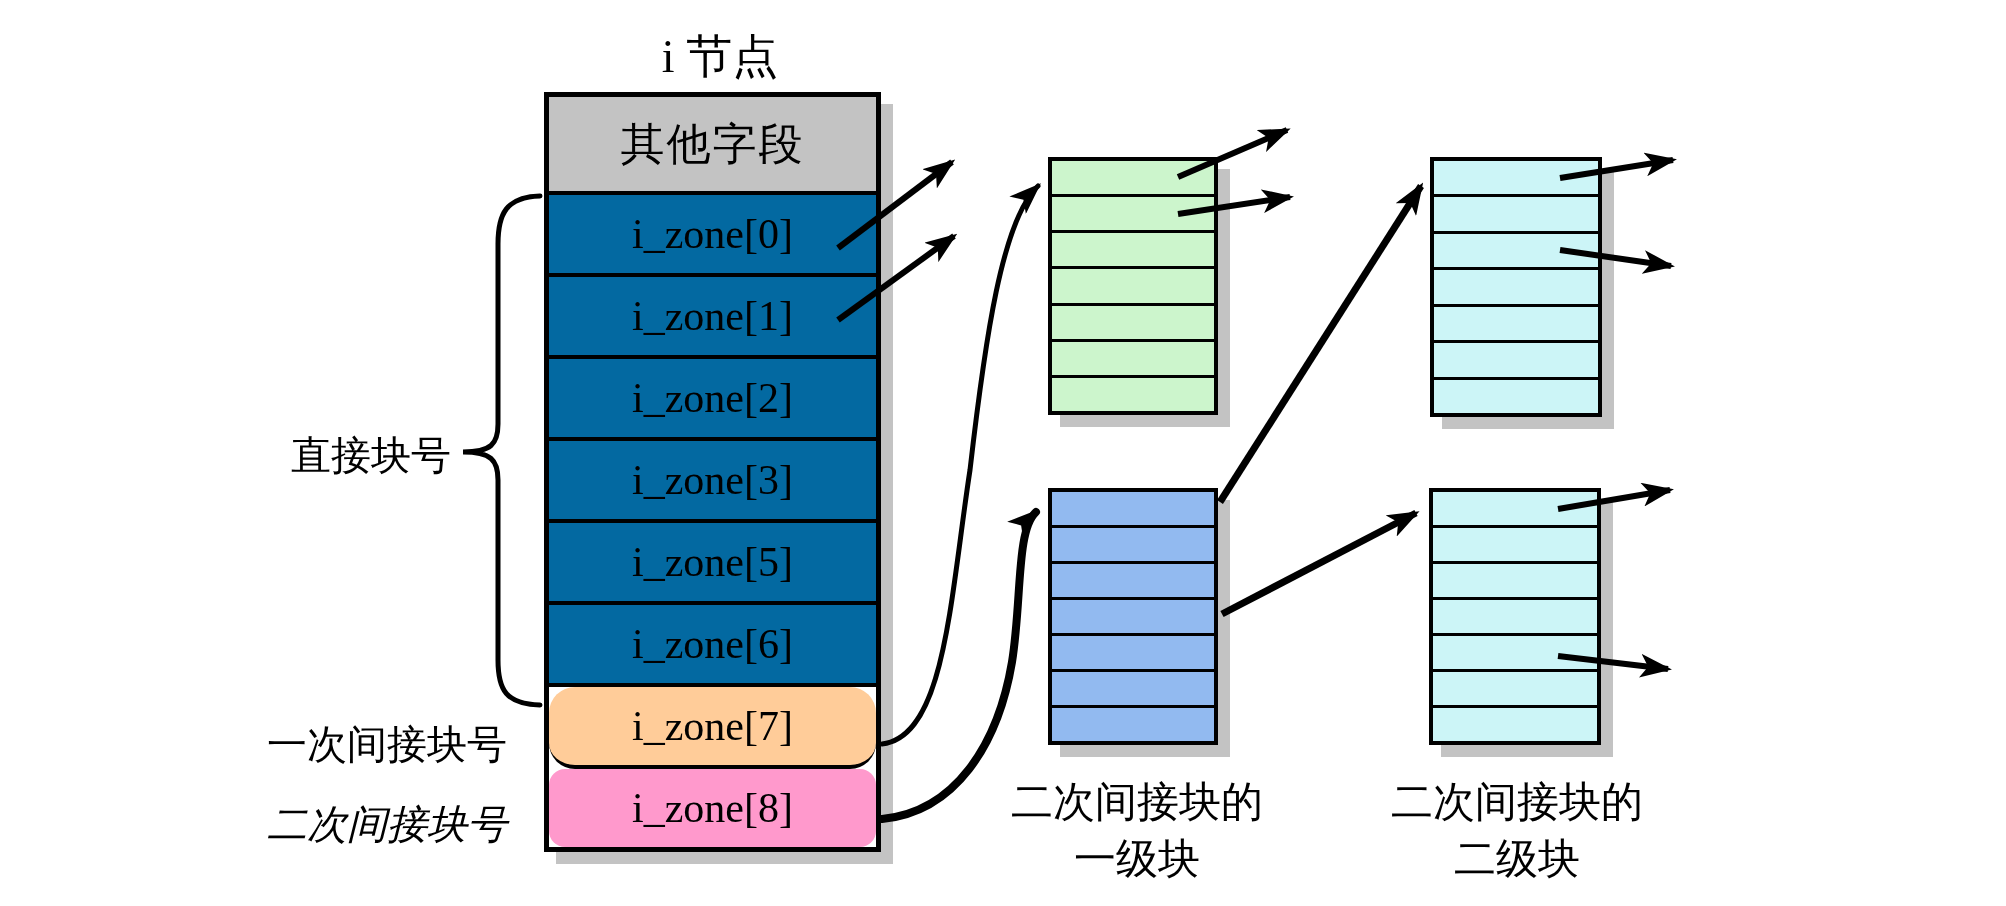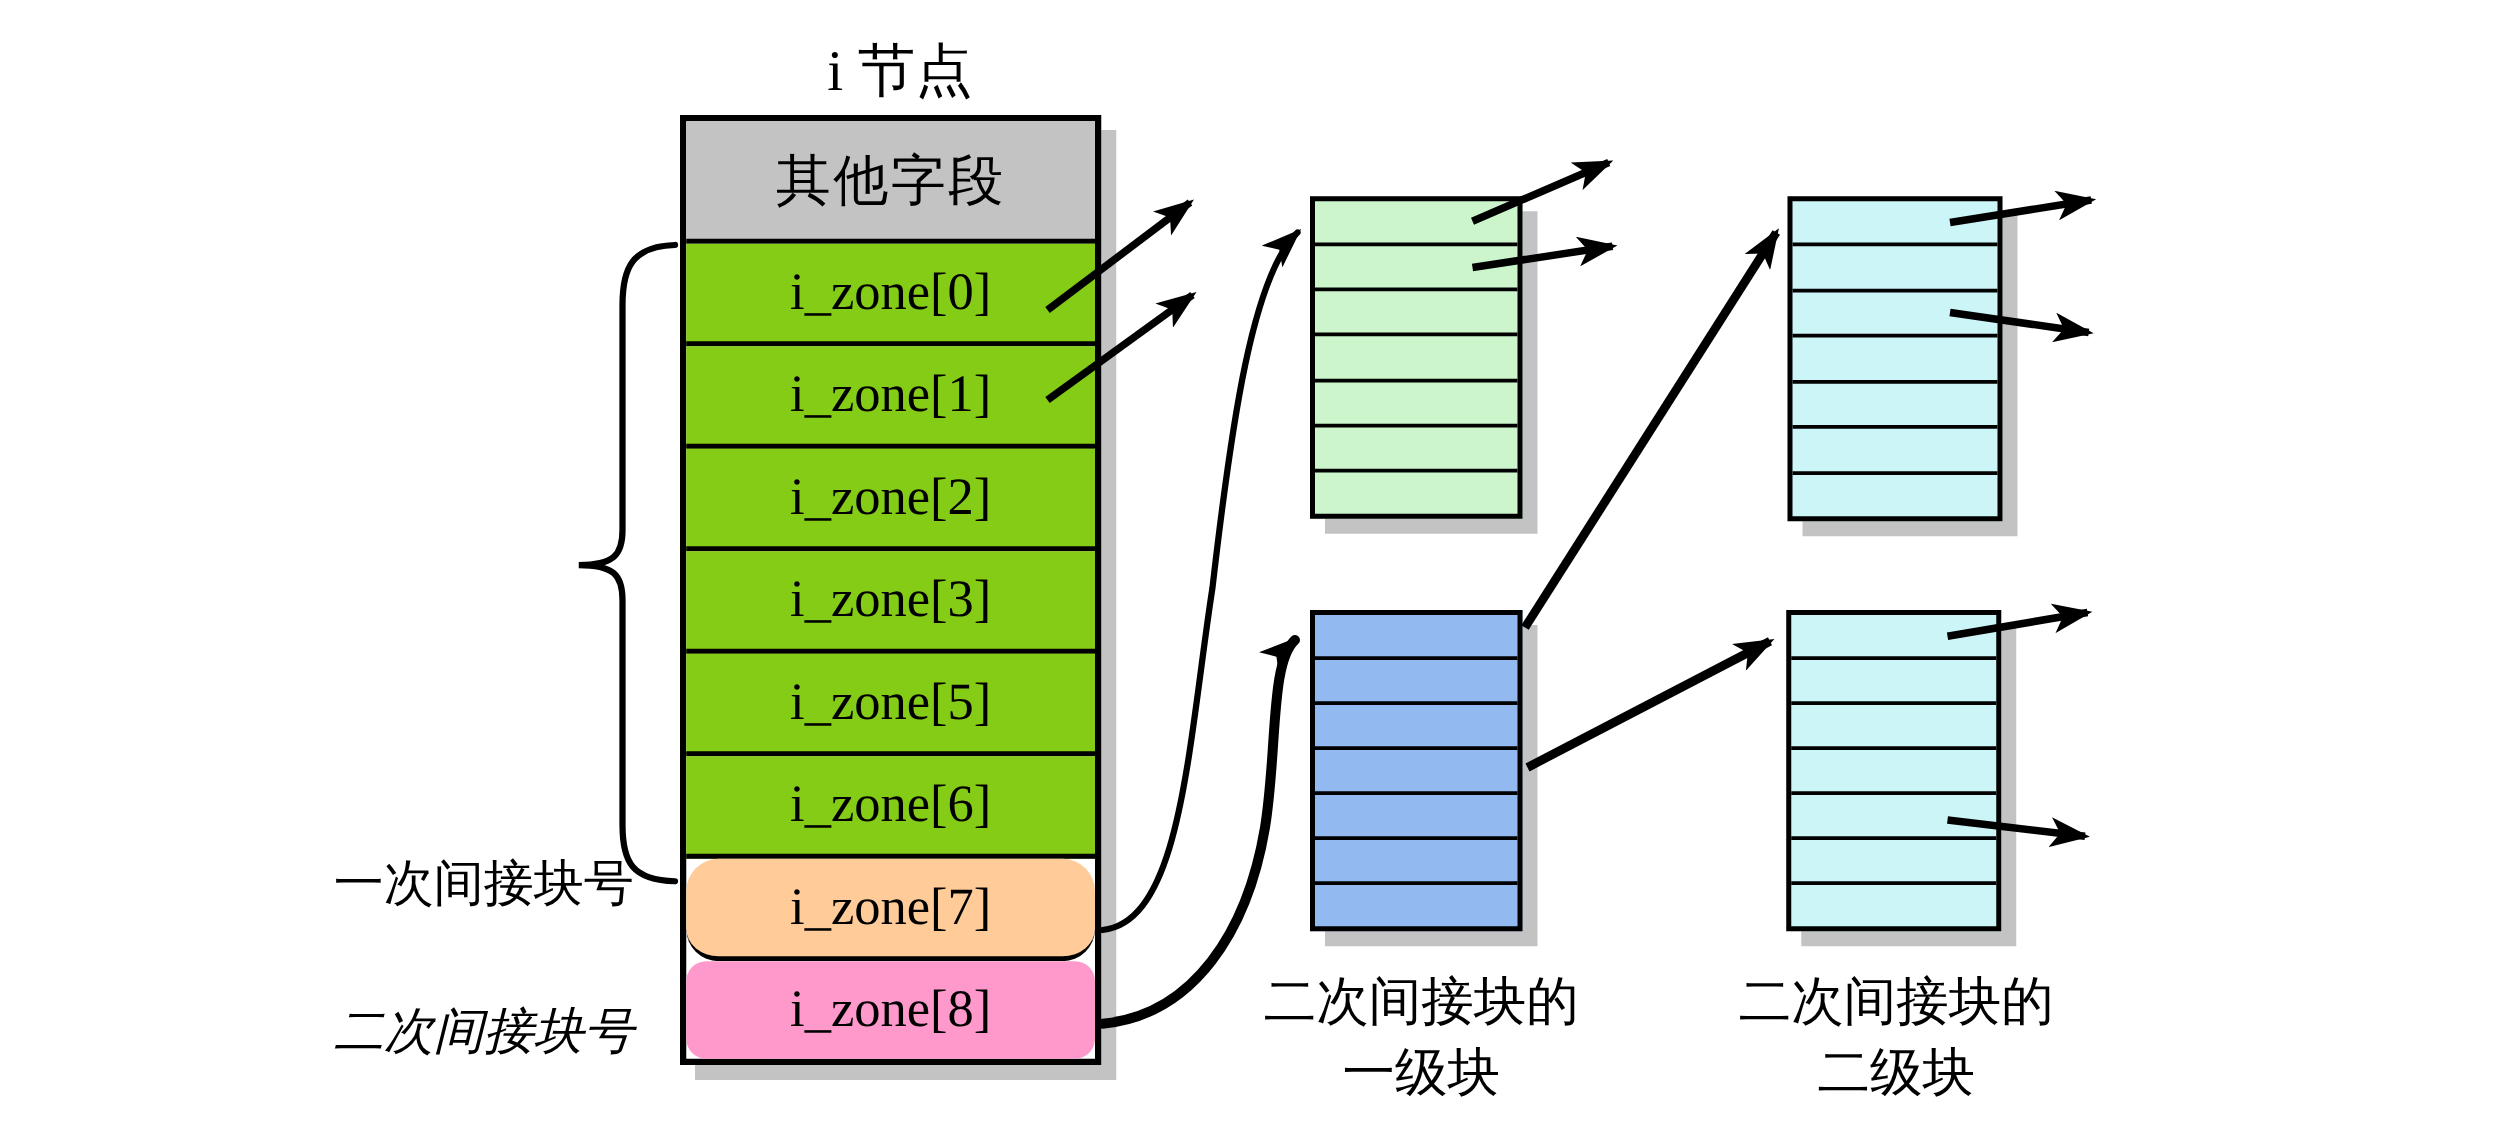--- a/index.html
+++ b/index.html
@@ -20,21 +20,21 @@
   }
   .inode .hrow{
     height:98px;flex:0 0 auto;background:#c3c3c3;border-bottom:4px solid #000;
     display:flex;align-items:center;justify-content:center;font-size:44px;letter-spacing:2px;
   }
   .inode .zrow{
     flex:1 1 0;border-bottom:4px solid #000;
     display:flex;align-items:center;justify-content:center;font-size:42px;
   }
   .inode .zrow:last-child{border-bottom:none;}
-  .zg{background:#84cc16;} .zo{background:#ffcc99;border-radius:26px;} .zp{background:#ff99cc;border-radius:16px;}
+  .zg{background:#0369a1;} .zo{background:#ffcc99;border-radius:26px;} .zp{background:#ff99cc;border-radius:16px;}
   
   .blk{
     position:absolute;border:4px solid #000;display:flex;flex-direction:column;
     box-shadow:12px 12px 0 0 #c3c3c3;z-index:1;
   }
   .blk .r{flex:1 1 0;border-bottom:3px solid #000;}
   .blk .r:last-child{border-bottom:none;}
   .blk-sind{left:1048px;top:157px;width:170px;height:258px;background:#ccf5cc;}
   .blk-dfirst{left:1048px;top:488px;width:170px;height:257px;background:#92baf0;}
   .blk-dsec-a{left:1430px;top:157px;width:172px;height:260px;background:#ccf5f7;}
@@ -57,21 +57,22 @@
     <div class="zrow zg">i_zone[0]</div>
     <div class="zrow zg">i_zone[1]</div>
     <div class="zrow zg">i_zone[2]</div>
     <div class="zrow zg">i_zone[3]</div>
     <div class="zrow zg">i_zone[5]</div>
     <div class="zrow zg">i_zone[6]</div>
     <div class="zrow zo">i_zone[7]</div>
     <div class="zrow zp">i_zone[8]</div>
   </div>
 
-  <div class="slabel" style="left:267px;top:679px;">一次间接块号</div>
+  <div class="slabel" style="left:291px;top:428px;">直接块号</div>
+  <div class="slabel" style="left:267px;top:717px;">一次间接块号</div>
   <div class="slabel" style="left:267px;top:797px;font-style:italic;">二次间接块号</div>
 
   <div class="blk blk-sind">
     <div class="r"></div>
       <div class="r"></div>
     <div class="r"></div>
       <div class="r"></div>
     <div class="r"></div>
       <div class="r"></div>
     <div class="r"></div>

